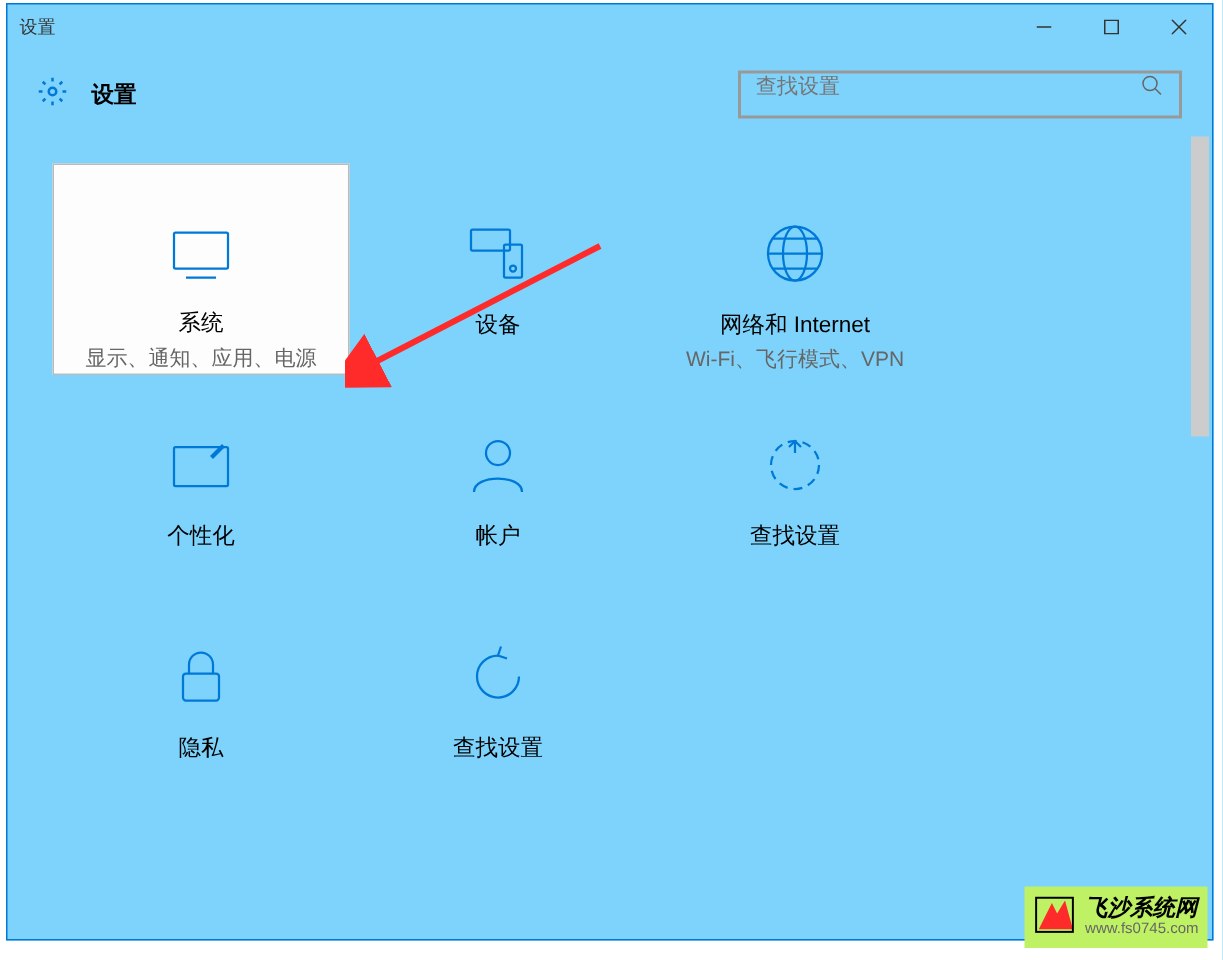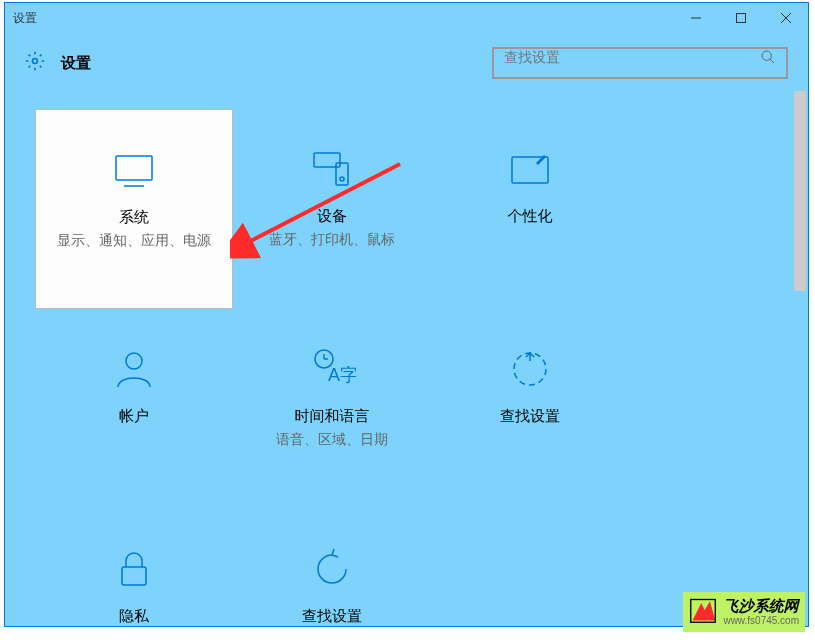--- a/index.html
+++ b/index.html
@@ -14,21 +14,21 @@
     .header-left { display: flex; align-items: center; gap: 16px; }
     .gear-icon svg { width: 20px; height: 20px; }
     .header-title { font-size: 15px; font-weight: 600; color: #000; }
     .search-box { width: 296px; height: 32px; border: 2px solid #999; display: flex; align-items: flex-start; padding: 0 10px; }
     .search-input { flex: 1; border: none; outline: none; font-size: 14px; color: #666; background: transparent; }
     .search-icon svg { width: 16px; height: 16px; stroke: #666; fill: none; stroke-width: 1.5; }
     .content-area { position: relative; height: 540px; overflow: hidden; }
     .scrollbar-track { position: absolute; right: 0; top: 0; width: 16px; height: 100%; }
     .scrollbar-thumb { position: absolute; right: 2px; top: 2px; width: 12px; height: 200px; background: #ccc; }
     .tiles { display: flex; flex-wrap: wrap; padding: 20px 30px; gap: 0; }
-    .tile { width: 198px; height: 200px; display: flex; flex-direction: column; align-items: center; justify-content: flex-start; padding-top: 30px; text-align: center; cursor: pointer; }
+    .tile { width: 198px; height: 141px; display: flex; flex-direction: column; align-items: center; justify-content: flex-start; padding-top: 30px; text-align: center; cursor: pointer; }
     .tile.selected { border: 1px solid #bbb; background: #fdfdfd; }
     .tile-icon { height: 60px; display: flex; align-items: center; justify-content: center; }
     .tile-icon svg { width: 48px; height: 48px; stroke: #0078d7; fill: none; stroke-width: 1.5; }
     .tile-title { font-size: 15px; color: #000; margin-top: 8px; margin-bottom: 4px; }
     .tile-desc { font-size: 14px; color: #666; padding: 0 12px; line-height: 1.4; }
     .arrow-overlay { position: absolute; top: 70px; left: 225px; pointer-events: none; z-index: 10; }
     .arrow-overlay svg { width: 180px; height: 100px; }
     .watermark { position: absolute; bottom: 8px; right: 10px; display: flex; align-items: center; gap: 6px; z-index: 20; background: #bef264; padding: 4px 6px; }
     .watermark-icon svg { width: 28px; height: 28px; }
     .watermark-text { display: flex; flex-direction: column; line-height: 1.1; }
@@ -111,51 +111,51 @@
         <div class="tile-icon">
             <svg viewBox="0 0 48 48">
               <rect x="6" y="8" width="26" height="14" rx="1"></rect>
               <rect x="28" y="18" width="12" height="22" rx="1"></rect>
               <circle cx="34" cy="34" r="2"></circle>
               <line x1="10" y1="12" x2="10" y2="12"></line>
               <line x1="14" y1="12" x2="14" y2="12"></line>
             </svg>
           </div>
         <div class="tile-title">设备</div>
-        <div class="tile-desc">蓝牙、打印机、鼠标</div>
+      </div>
+      <div class="tile">
+        <div class="tile-icon">
+            <svg viewBox="0 0 48 48">
+              <circle cx="24" cy="24" r="18"></circle>
+              <ellipse cx="24" cy="24" rx="8" ry="18"></ellipse>
+              <line x1="6" y1="24" x2="42" y2="24"></line>
+              <line x1="9" y1="14" x2="39" y2="14"></line>
+              <line x1="9" y1="34" x2="39" y2="34"></line>
+            </svg>
+          </div>
+        <div class="tile-title">网络和 Internet</div>
+        <div class="tile-desc">Wi-Fi、飞行模式、VPN</div>
       </div>
       <div class="tile">
         <div class="tile-icon">
             <svg viewBox="0 0 48 48">
               <rect x="6" y="12" width="36" height="26" rx="1"></rect>
               <path d="M30 18 L38 10 L40 12 L32 20 Z" fill="#0078d7" stroke="none"></path>
             </svg>
           </div>
         <div class="tile-title">个性化</div>
       </div>
       <div class="tile">
         <div class="tile-icon">
             <svg viewBox="0 0 48 48">
               <circle cx="24" cy="16" r="8"></circle>
               <path d="M8 42 C8 30 40 30 40 42"></path>
             </svg>
           </div>
         <div class="tile-title">帐户</div>
-      </div>
-      <div class="tile">
-        <div class="tile-icon">
-            <svg viewBox="0 0 48 48">
-              <circle cx="16" cy="14" r="9"></circle>
-              <line x1="16" y1="14" x2="16" y2="9"></line>
-              <line x1="16" y1="14" x2="20" y2="14"></line>
-              <text x="20" y="36" font-size="18" fill="#0078d7" stroke="none">A字</text>
-            </svg>
-          </div>
-        <div class="tile-title">时间和语言</div>
-        <div class="tile-desc">语音、区域、日期</div>
       </div>
       <div class="tile">
         <div class="tile-icon">
             <svg viewBox="0 0 48 48">
               <circle cx="24" cy="24" r="16" stroke-dasharray="6 4"></circle>
               <path d="M24 8 L24 16 M20 12 L24 8 L28 12"></path>
             </svg>
           </div>
         <div class="tile-title">查找设置</div>
         <div class="tile-desc"></div>

